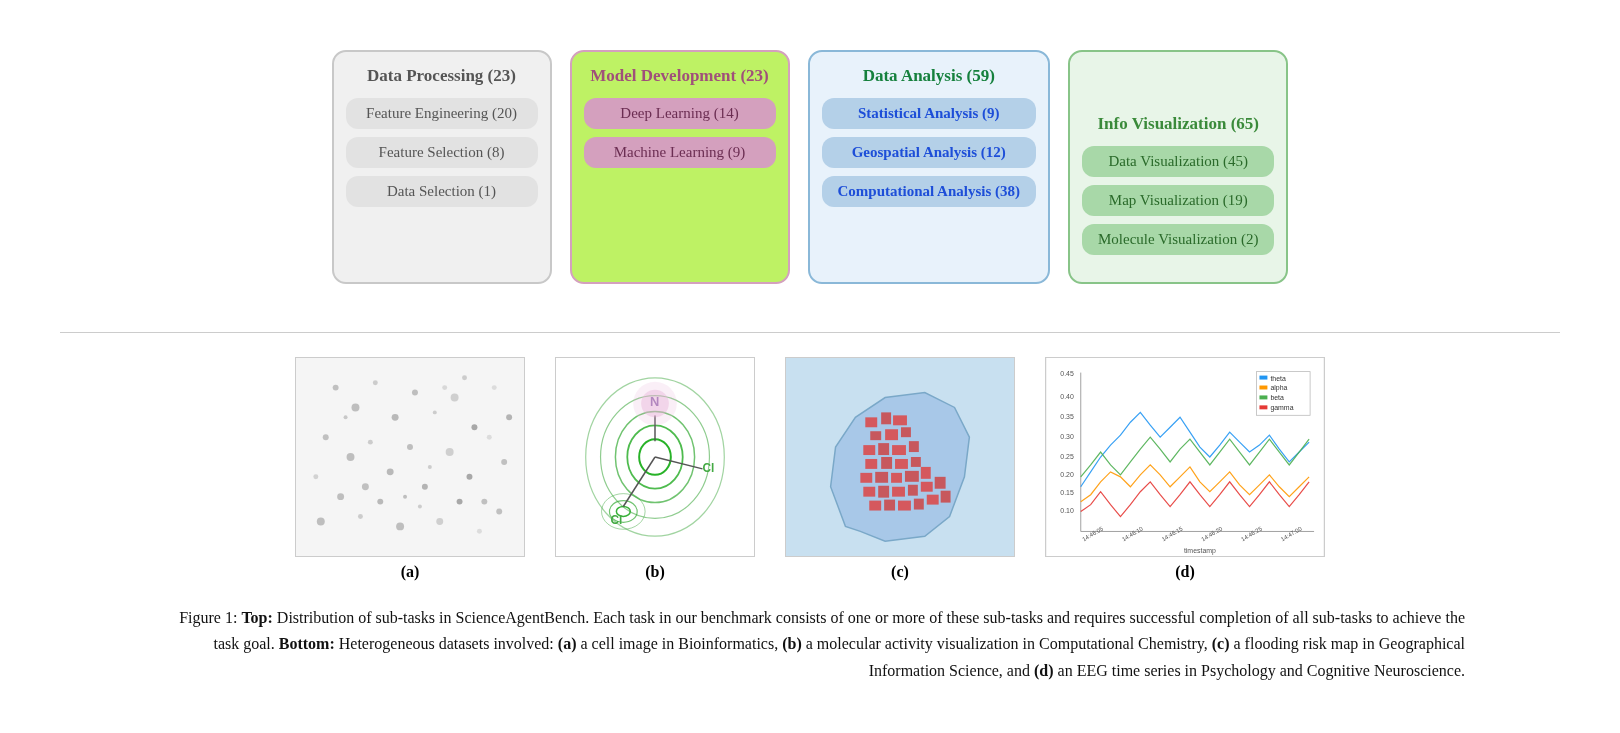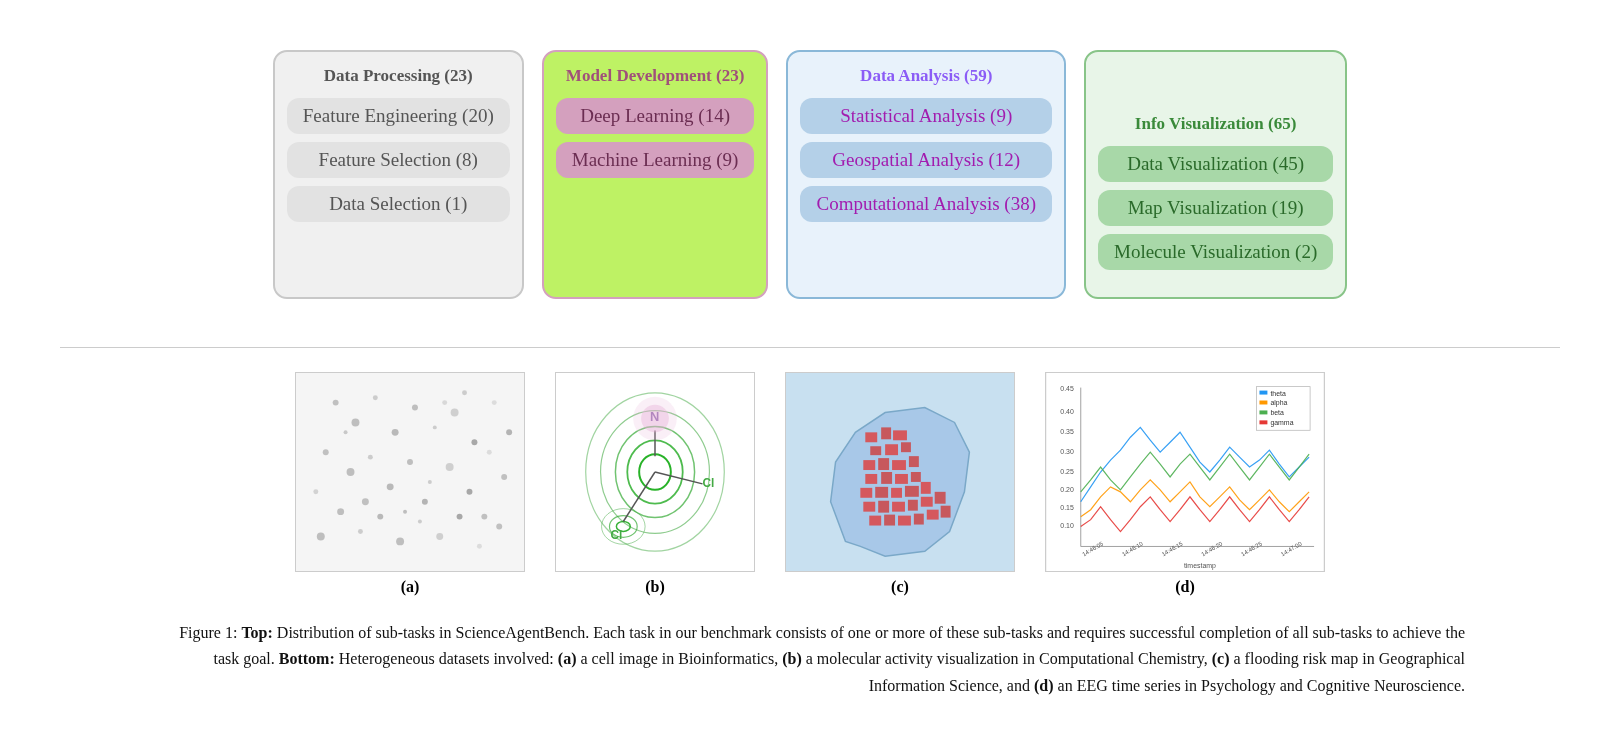--- a/index.html
+++ b/index.html
@@ -34,21 +34,21 @@
     .category-title {
       font-size: 17px;
       font-weight: 600;
       text-align: center;
       margin-bottom: 4px;
     }
 
     .sub-item {
       border-radius: 12px;
       padding: 7px 16px;
-      font-size: 19px;
+      font-size: 15px;
       text-align: center;
       width: 100%;
     }
 
     
     .cat-gray {
       background: #f0f0f0;
       border-color: #c8c8c8;
     }
     .cat-gray .category-title { color: #555; }
@@ -66,24 +66,25 @@
     .cat-pink .sub-item {
       background: #d4a0be;
       color: #6b2d52;
     }
 
     
     .cat-blue {
       background: #e8f2fb;
       border-color: #8ab8d8;
     }
-    .cat-blue .category-title { color: #8b5cf6; }
+    .cat-blue .category-title { color: #15803d; }
     .cat-blue .sub-item {
       background: #b4d0e8;
-      color: #a21caf;
+      color: #1d4ed8;
+      font-weight: bold;
     }
 
     
     .cat-green {
       background: #e8f5e8;
       border-color: #88c488;
     }
     .cat-green .category-title { color: #3a8a3a; margin-top: 48px; }
     .cat-green .sub-item {
       background: #a8d8a8;

